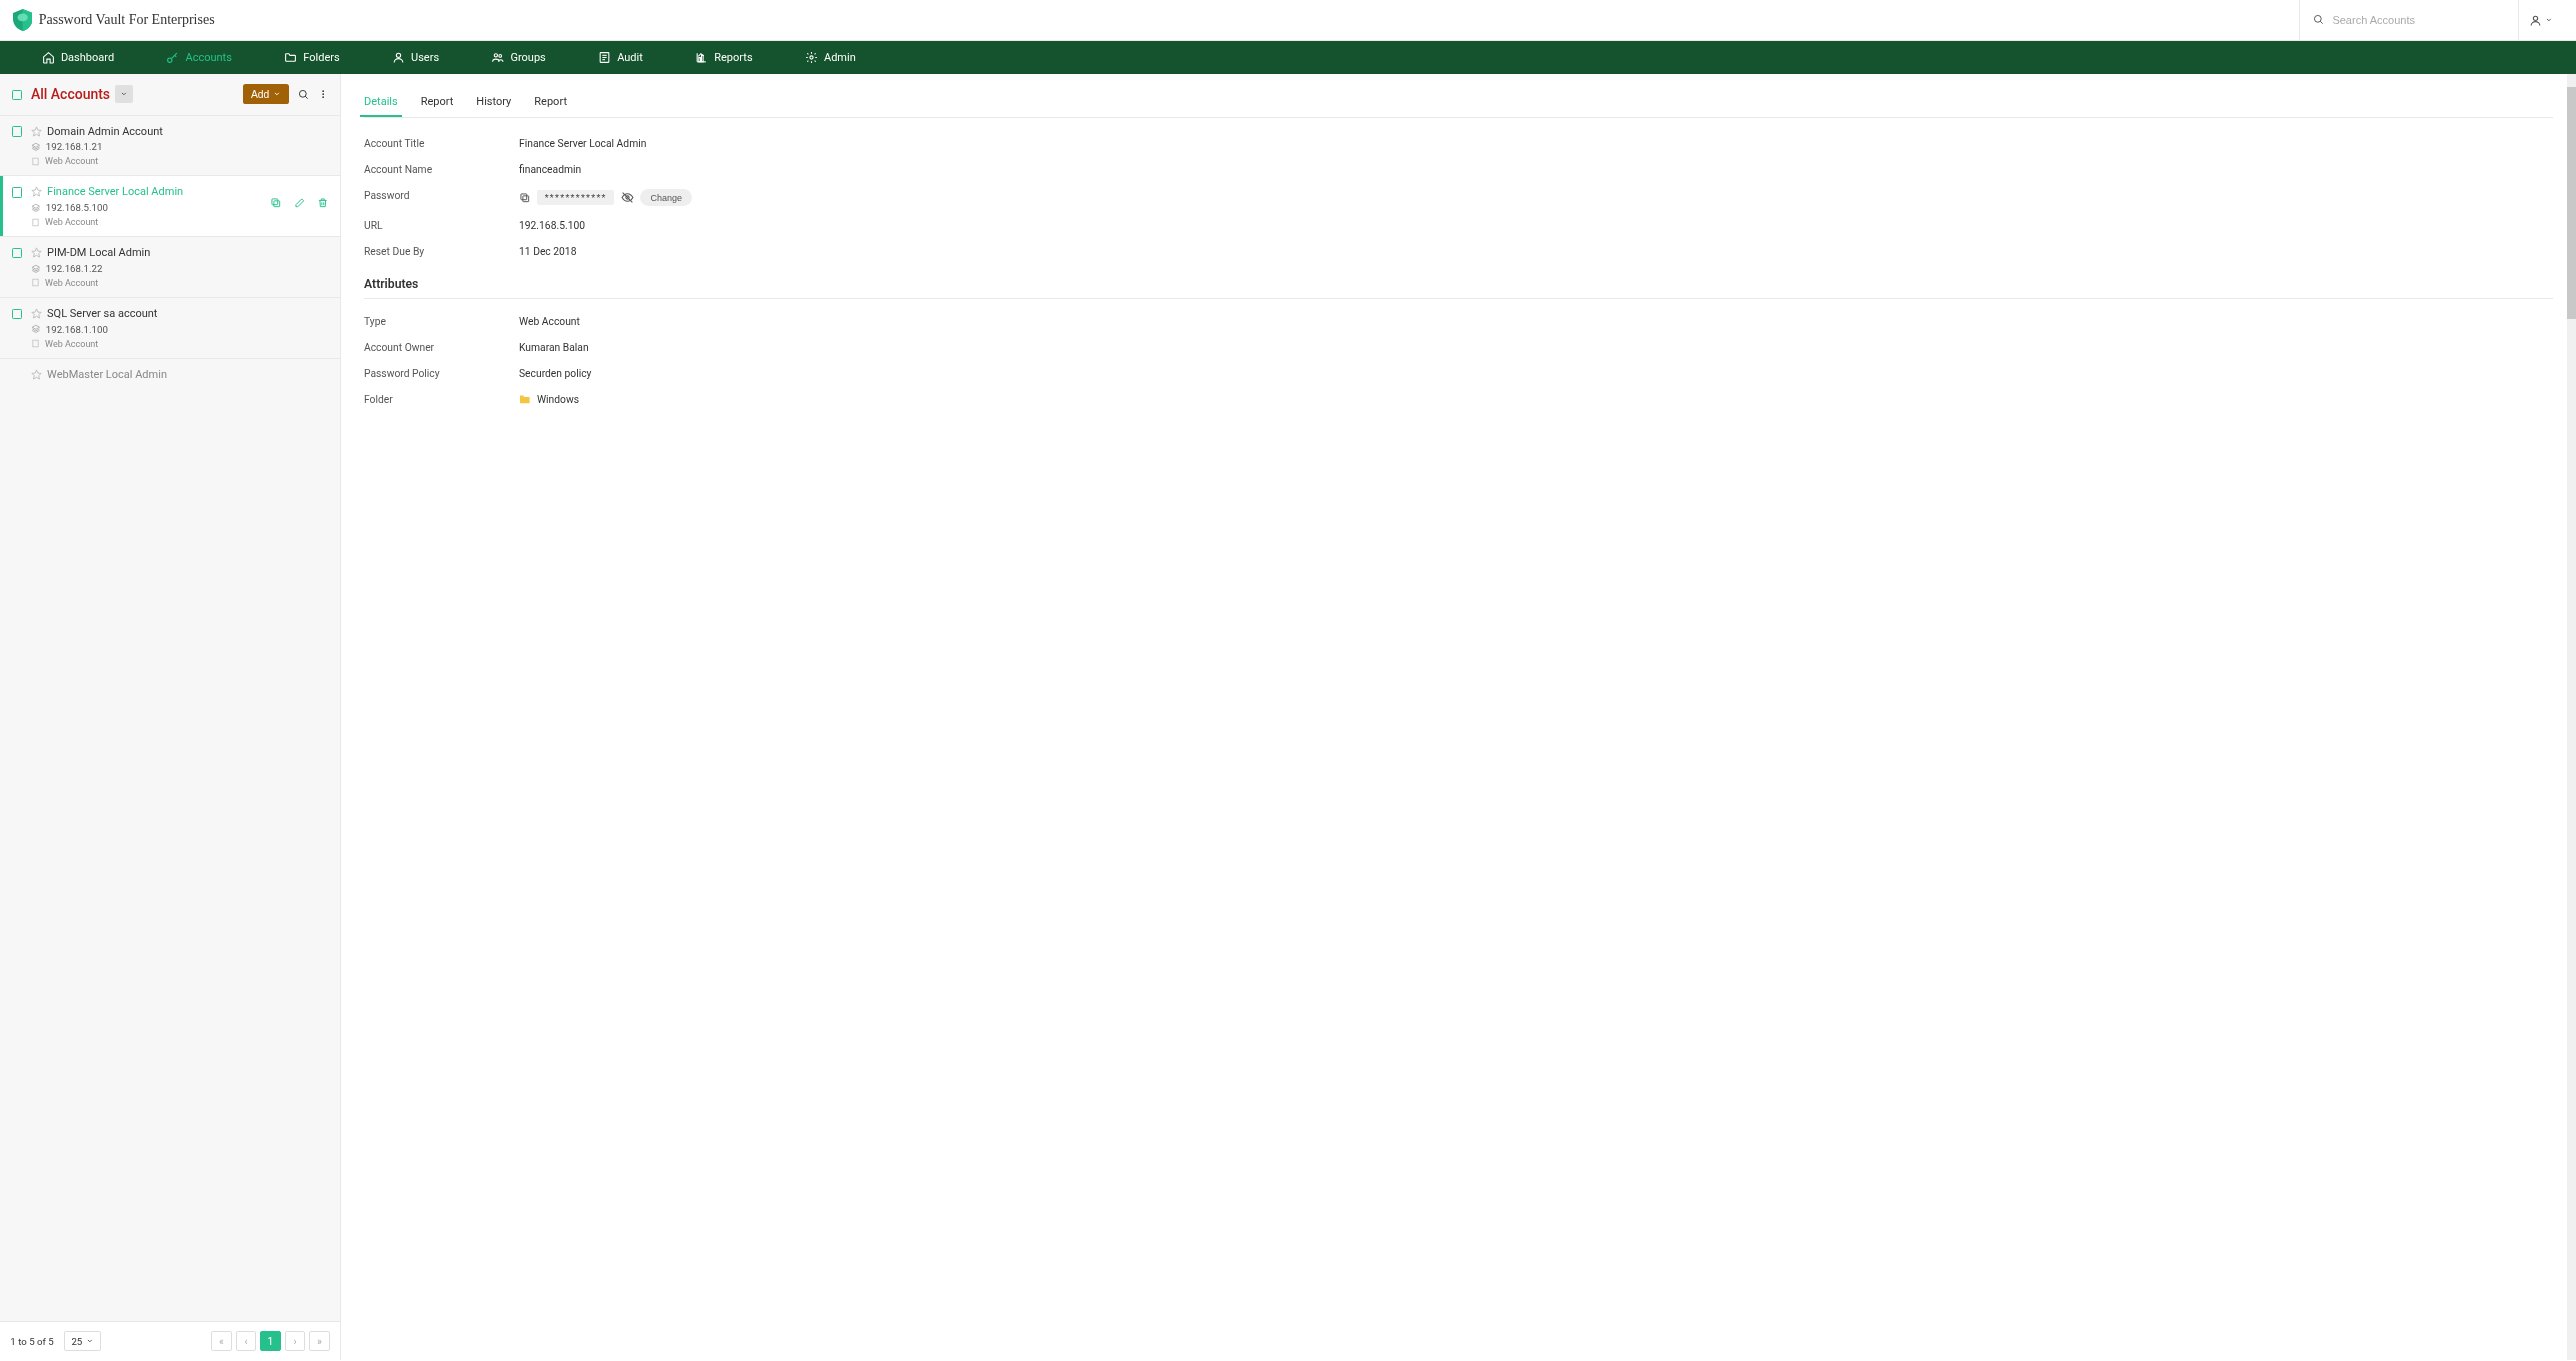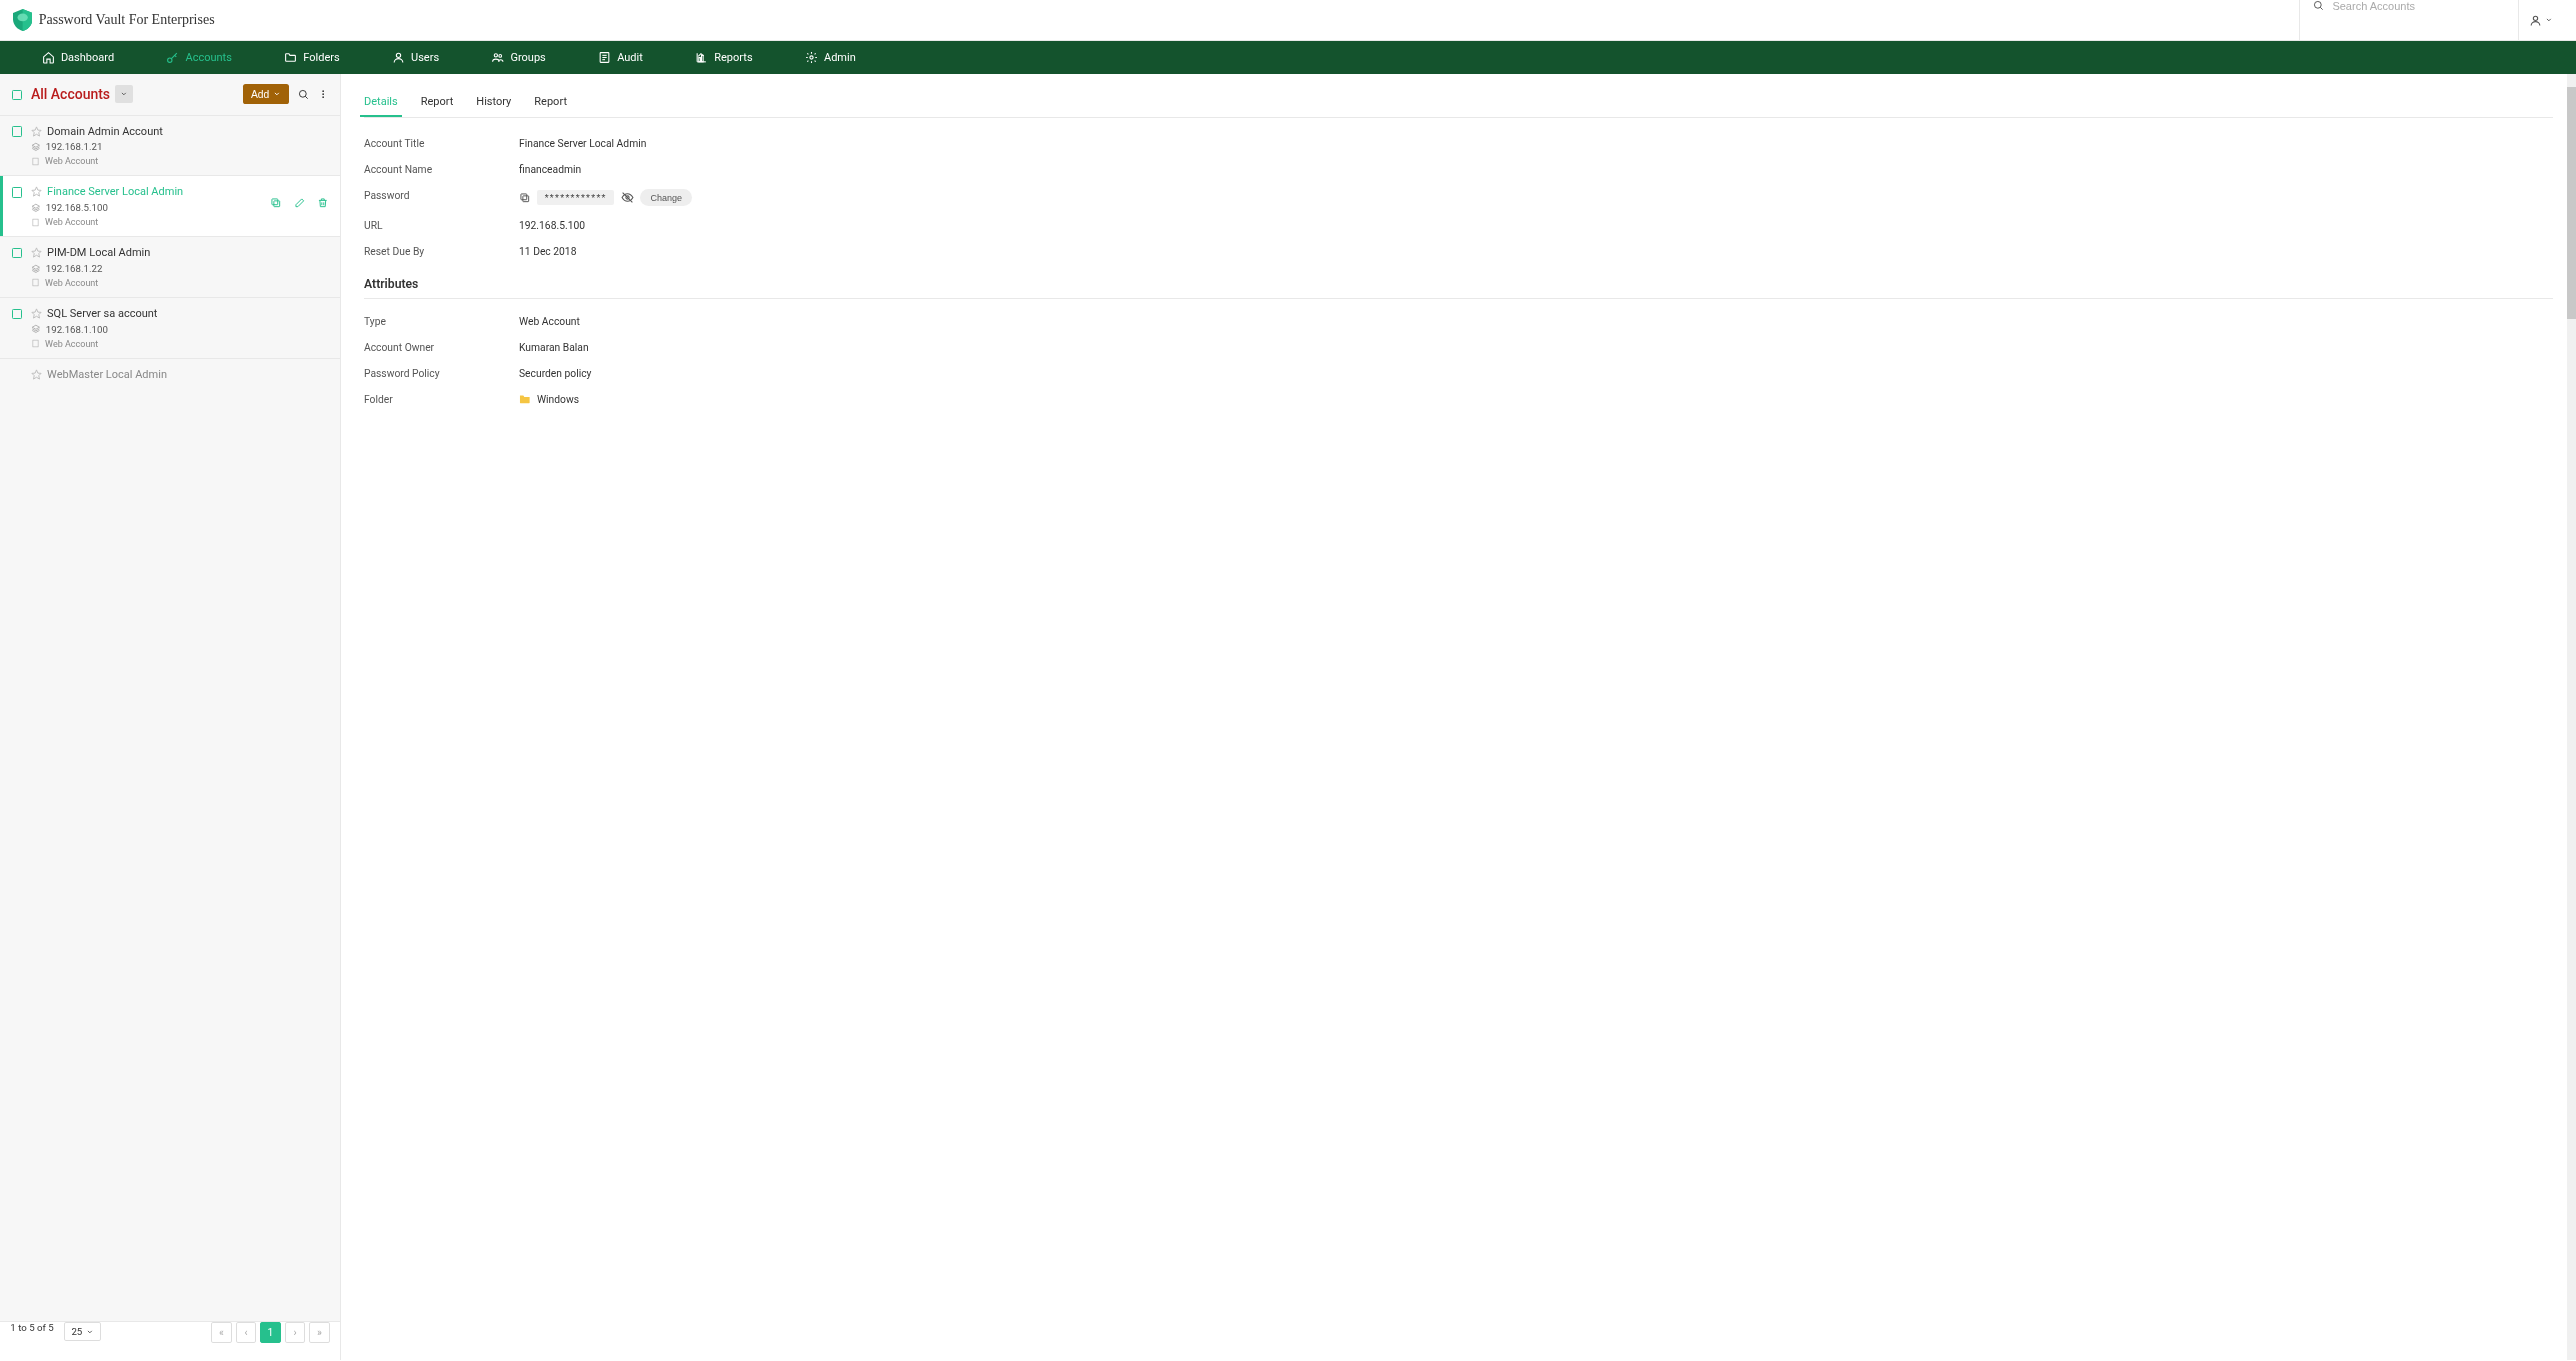--- a/index.html
+++ b/index.html
@@ -1,20 +1,20 @@
 <!DOCTYPE html>
 <html><head>
 <meta charset="utf-8">
 <style>
   * { box-sizing: border-box; margin: 0; padding: 0; }
   html, body { width: 100%; height: 100%; font-family: -apple-system, BlinkMacSystemFont, "Segoe UI", Roboto, Arial, sans-serif; font-size: 10.3px; color: #333; background:#fff;}
   .topbar { display: flex; align-items: center; height: 41px; border-bottom: 0.6px solid #e8e8e8; padding: 0 13px; }
   .brand { display: flex; align-items: center; gap: 6.4px; flex: 1; }
   .brand-title { font-size: 14px; font-family: Georgia, 'Times New Roman', serif; color:#333}
-  .search-wrap { display:flex; align-items:flex-start; border-left:0.6px solid #e8e8e8; height:100%; padding:0 13px; min-width:219px; gap:7.7px;}
+  .search-wrap { display:flex; align-items:center; border-left:0.6px solid #e8e8e8; height:100%; padding:0 13px; min-width:219px; gap:7.7px;}
   .search-wrap input { border:none; outline:none; font-size:11px; color:#444; width:167px; }
   .search-wrap input::placeholder { color:#aaa; }
   .usermenu { border-left:0.6px solid #e8e8e8; height:100%; display:flex; align-items:center; padding:0 10.3px; gap:2.6px; }
   .navbar { background:#14532d; height:33px; display:flex; align-items:center; padding:0 15.5px; gap:0; }
   .nav-item { display:flex; align-items:center; gap:6.4px; padding:0 26px; height:33px; color:#fff; font-size:11px; cursor:pointer; }
   .nav-item.active { color:#26c08d; }
   .nav-item svg { width:13px; height:13px; }
   .body { display:flex; height:calc(100% - 75px); }
   .sidebar { width:341px; min-width:341px; background:#f7f7f7; display:flex; flex-direction:column; border-right:0.6px solid #e8e8e8; }
   .side-head { display:flex; align-items:center; padding:10.3px 11.6px; gap:9px; }
@@ -31,21 +31,21 @@
   .acct-title-row { display:flex; align-items:center; gap:5.2px; }
   .acct-title { font-size:11px; color:#333; }
   .acct-row.selected .acct-title { color:#26c08d; }
   .acct-sub { display:flex; align-items:center; gap:5.2px; margin-top:3.9px; color:#555; font-size:9.7px; }
   .acct-sub svg { width:9.7px; height:9.7px; }
   .acct-type { display:flex; align-items:center; gap:5.2px; margin-top:3.9px; color:#888; font-size:9px; }
   .acct-actions { display:flex; gap:11.6px; align-items:center; margin-top:11.6px; color:#26c08d; }
   .acct-actions svg { width:11.6px; height:11.6px; }
   .checkbox { width:10.3px; height:10.3px; border:1.3px solid #26c08d; border-radius:1.3px; flex-shrink:0; margin-top:1.9px;}
   .star { width:11px; height:11px; flex-shrink:0; }
-  .side-foot { border-top:0.6px solid #e8e8e8; height:39px; display:flex; align-items:flex-start; padding:0 10.3px; gap:6.4px; background:#fff;}
+  .side-foot { border-top:0.6px solid #e8e8e8; height:39px; display:flex; align-items:center; padding:0 10.3px; gap:6.4px; background:#fff;}
   .page-info { font-size:9.7px; color:#333; margin-right:3.9px;}
   .page-size { display:flex; align-items:center; gap:3.9px; border:0.6px solid #ddd; border-radius:1.9px; padding:3.2px 6.4px; font-size:9.7px;}
   .pager { margin-left:auto; display:flex; gap:3.9px; }
   .pgbtn { width:20.6px; height:20.6px; display:flex; align-items:center; justify-content:center; border:0.6px solid #ddd; border-radius:1.9px; color:#aaa; background:#fff;}
   .pgbtn.active { background:#26c08d; color:#fff; border-color:#26c08d; }
   .detail { flex:1; padding:15.5px 23px; overflow:auto; position:relative; }
   .tabs { display:flex; gap:23px; border-bottom:0.6px solid #e8e8e8; margin-bottom:13px;}
   .tab { padding:5.2px 0 9px; font-size:11px; color:#333; cursor:pointer; position:relative;}
   .tab.active { color:#26c08d; }
   .tab.active::after { content:""; position:absolute; left:-3.9px; right:-3.9px; bottom:-0.6px; height:1.9px; background:#26c08d; }

